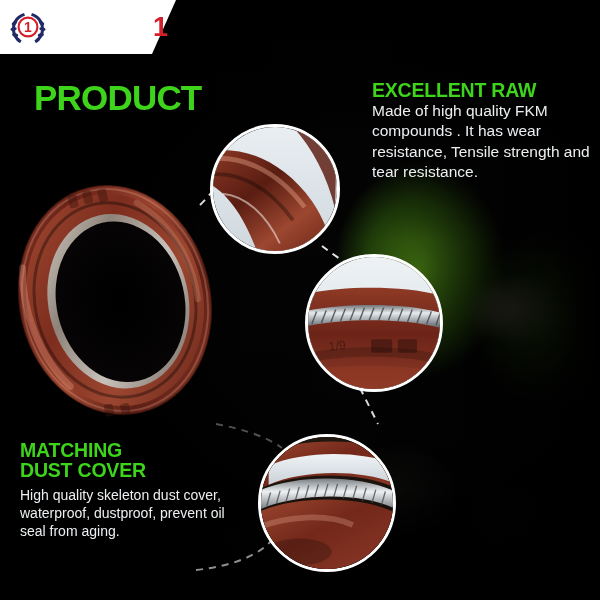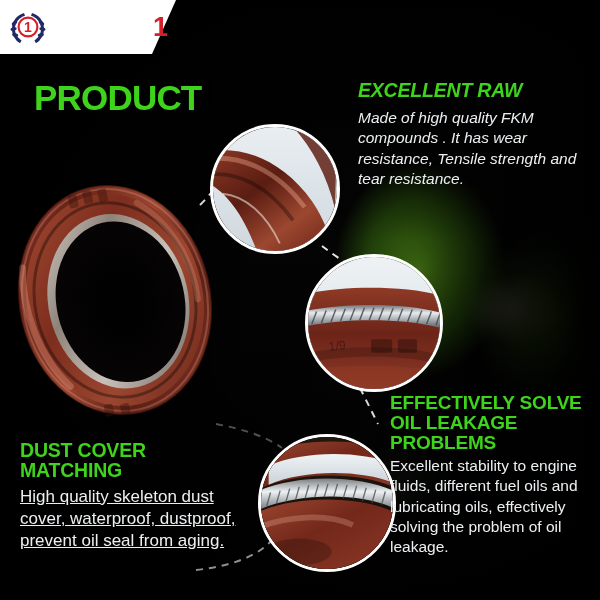--- a/index.html
+++ b/index.html
@@ -63,27 +63,27 @@
   
   .hd {
     color:#3fd41c; font-weight:bold; line-height:1.04;
     text-transform:uppercase; letter-spacing:-.2px;
   }
   .body-txt { color:#eceff1; line-height:1.30; }
 
   #title-block { position:absolute; left:34px; top:80px; width:230px; z-index:10; }
   #title-block .hd { font-size:35px; letter-spacing:-.8px; }
 
-  #blk-raw { position:absolute; left:358px; top:80px; width:228px; z-index:10;font-style:italic; }
+  #blk-raw { position:absolute; left:372px; top:80px; width:228px; z-index:10; }
   #blk-raw .hd { font-size:19.5px; }
-  #blk-raw .body-txt { font-size:15.5px; margin-top:8px; }
+  #blk-raw .body-txt { font-size:15.5px; margin-top:1px; }
 
   #blk-dust { position:absolute; left:20px; top:440px; width:218px; z-index:10; }
   #blk-dust .hd { font-size:19.5px; }
-  #blk-dust .body-txt { font-size:17px; margin-top:5px;text-decoration:underline; }
+  #blk-dust .body-txt { font-size:14px; margin-top:5px; }
 
   #blk-leak { position:absolute; left:390px; top:393px; width:200px; z-index:10; }
   #blk-leak .hd { font-size:19px; }
   #blk-leak .body-txt { font-size:15.5px; margin-top:4px; }
 
   
   #seal-main { position:absolute; left:8px; top:178px; width:215px; height:245px; z-index:6; }
 
   
   .callout { position:absolute; border-radius:50%; overflow:hidden; border:3px solid #fff; z-index:9; }
@@ -305,25 +305,19 @@
   <div id="title-block">
     <div class="hd">PRODUCT</div>
   </div>
 
   <div id="blk-raw">
     <div class="hd">EXCELLENT RAW</div>
     <div class="body-txt">Made of high quality FKM compounds . It has wear resistance, Tensile strength and tear resistance.</div>
   </div>
 
   <div id="blk-dust">
+    <div class="hd">MATCHING</div>
     <div class="hd">DUST COVER</div>
-    <div class="hd">MATCHING</div>
     <div class="body-txt">High quality skeleton dust cover, waterproof, dustproof, prevent oil seal from aging.</div>
   </div>
 
-  <div id="blk-leak">
-    <div class="hd">EFFECTIVELY SOLVE</div>
-    <div class="hd">OIL LEAKAGE</div>
-    <div class="hd">PROBLEMS</div>
-    <div class="body-txt">Excellent stability to engine fluids, different fuel oils and lubricating oils, effectively solving the problem of oil leakage.</div>
-  </div>
 
 </div>
 
 </body></html>

